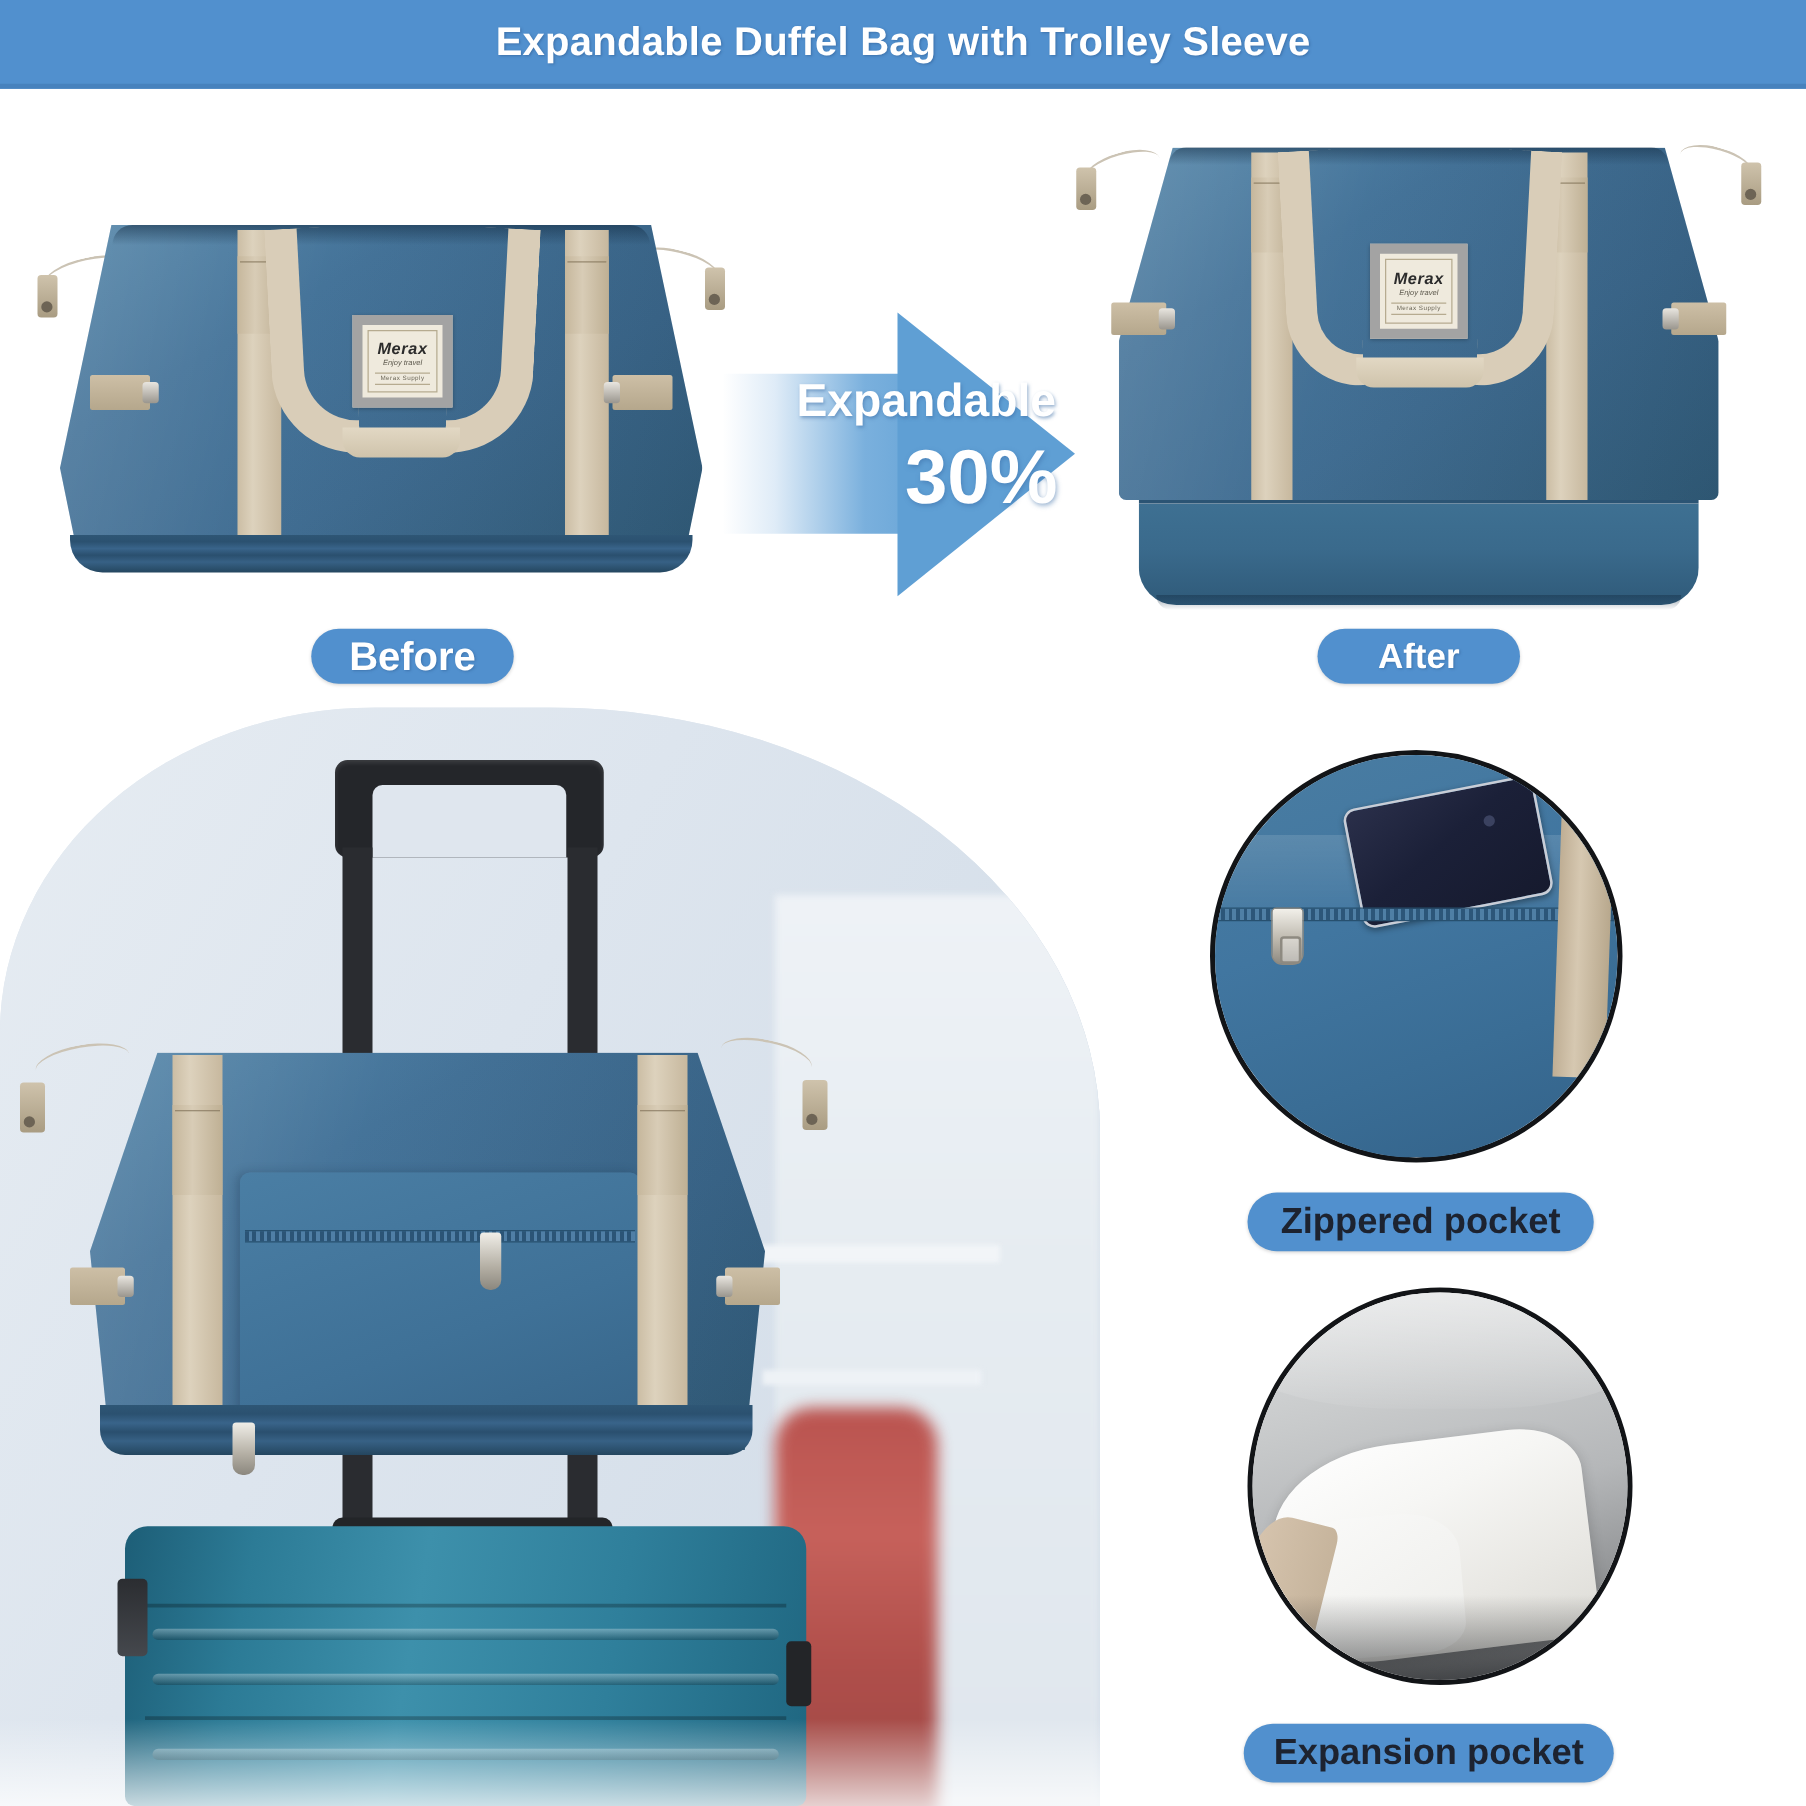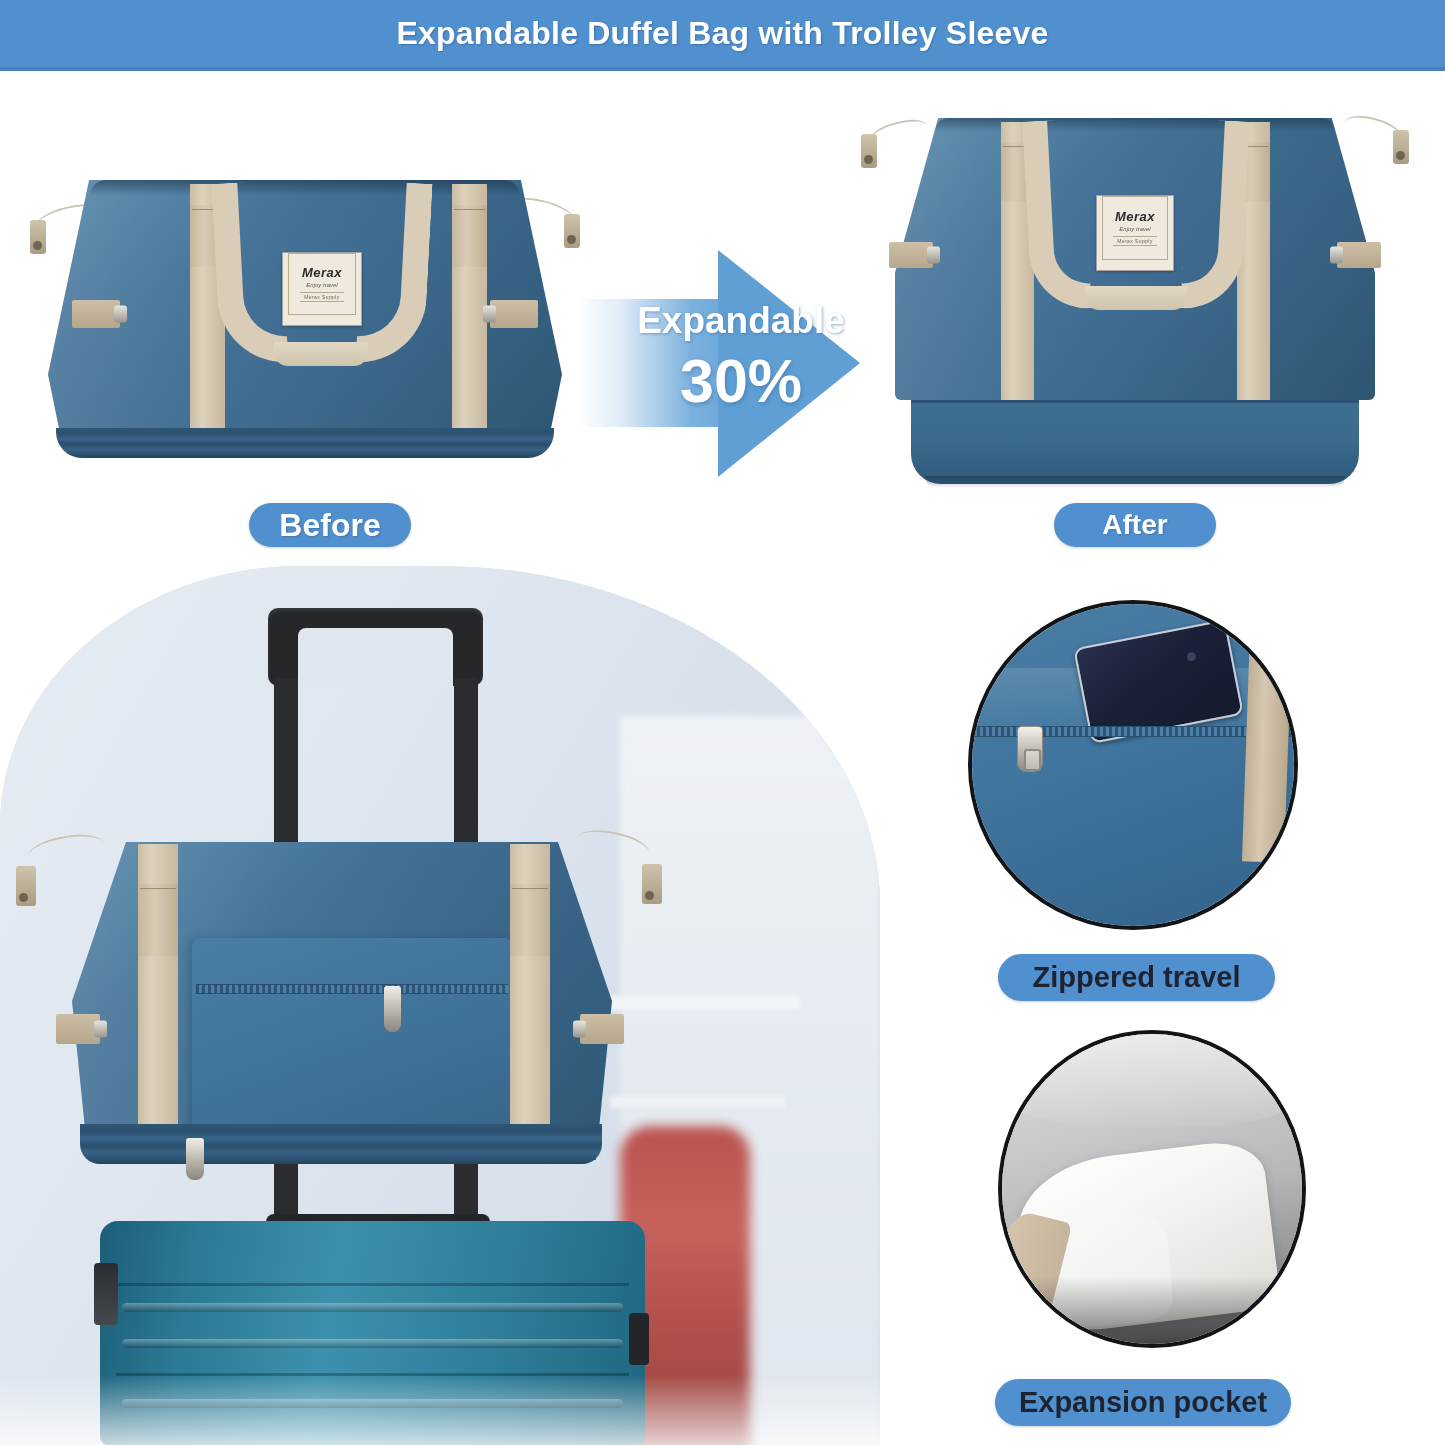--- a/index.html
+++ b/index.html
@@ -54,21 +54,21 @@
     border-left: 142px solid #5f9fd4;
   }
   .arrow-text { position: absolute; left: 0; top: 0; width: 282px; height: 227px; }
   .arrow-line1 {
     position: absolute; left: 58px; top: 50px; width: 210px;
     text-align: center; color: #fff; font-size: 37px; font-weight: bold;
     text-shadow: 1px 1px 3px rgba(60,110,165,.55);
   }
   .arrow-line2 {
     position: absolute; left: 58px; top: 96px; width: 210px;
-    text-align: center; color: #fff; font-size: 61px; font-weight: bold;
+    text-align: right; color: #fff; font-size: 61px; font-weight: bold;
     text-shadow: 1px 2px 4px rgba(60,110,165,.55);
   }
 
   
   .photo { position: absolute; overflow: hidden; }
 
   
   .bag { position: absolute; }
   .bag-body {
     position: absolute;
@@ -89,22 +89,22 @@
   .strap-x::before, .strap-x::after {
     content:""; position:absolute; left:6%; top:6%; width:88%; height:88%;
     border-top:1px solid rgba(130,115,90,.45);
   }
   .handle-loop {
     position: absolute; border-style: solid;
     border-color: #d9cdb8; background: transparent;
   }
   .label-patch {
     position: absolute; background: #efeadd;
-    border: 1px solid #a3a3a3;
-    display: flex; flex-direction: column; align-items: center; 
+    border: 8px solid #a3a3a3;
+    display: flex; flex-direction: column; align-items: center; justify-content: center;
     box-shadow: 0 1px 3px rgba(0,0,0,.25);
   }
   .label-inner { border: 1px solid #b6ab90; width: 86%; height: 86%;
     display: flex; flex-direction: column; align-items: center; justify-content: center; gap: 2px; }
   .label-brand { font-size: 13px; font-weight: bold; color: #2c2c2c; letter-spacing: .5px; font-style: italic; }
   .label-sub   { font-size: 6px; color: #5e5a4e; font-style: italic; }
   .label-sub2  { font-size: 5px; color: #6b6657; letter-spacing: .4px;
                  border-top: 1px solid #b6ab90; border-bottom: 1px solid #b6ab90;
                  padding: 1px 4px; margin-top: 2px; }
   .side-tab {
@@ -478,21 +478,21 @@
 
   <div class="circle" id="circle-zipper">
     <div class="cz-fabric"></div>
     <div class="cz-flap"></div>
     <div class="cz-phone"></div>
     <div class="cz-zipline"></div>
     <div class="cz-pull"></div>
     <div class="cz-strap"></div>
   </div>
 
-  <div class="pill pill-dark" id="pill-zipper">Zippered travel</div>
+  <div class="pill pill-dark" id="pill-zipper">Zippered pocket</div>
 
   <div class="circle" id="circle-water">
     <div class="cw-inner"></div>
     <div class="cw-rim"></div>
     <div class="cw-towel"></div>
     <div class="cw-towel2"></div>
     <div class="cw-strap"></div>
     <div class="cw-shadow"></div>
   </div>
 

